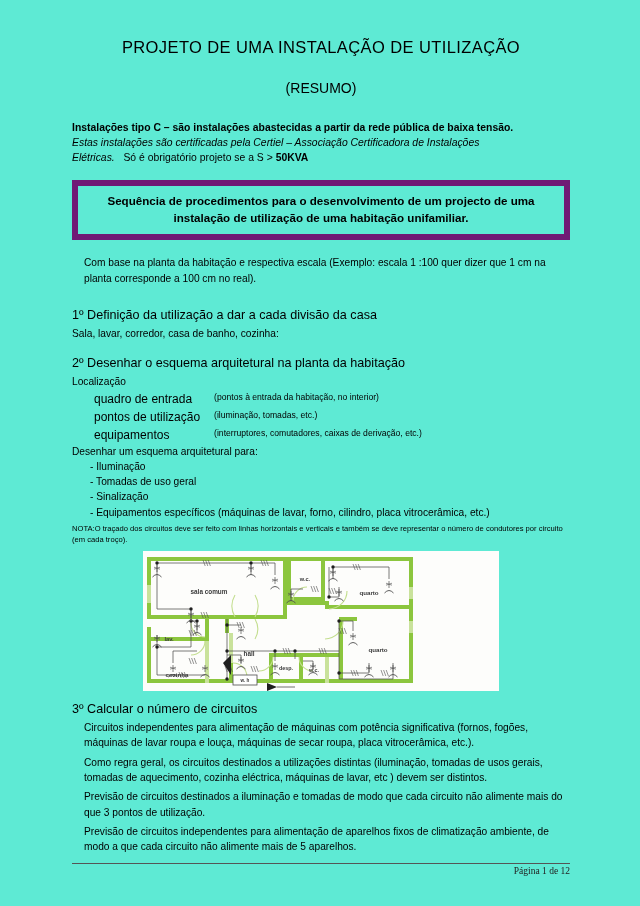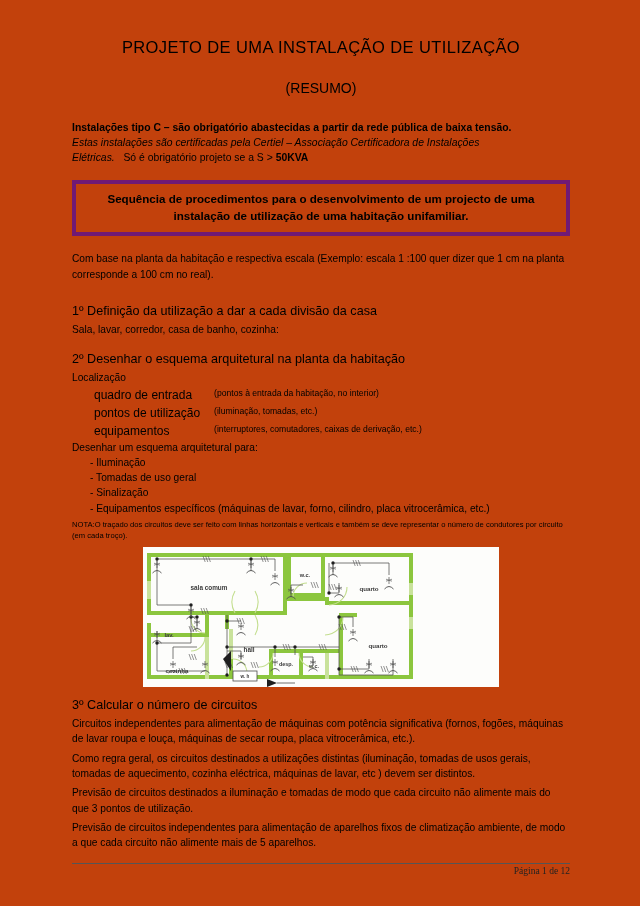--- a/index.html
+++ b/index.html
@@ -15,21 +15,21 @@
     overflow: hidden;
     font-family: "Liberation Sans", sans-serif;
     color: #000000;
     -webkit-font-smoothing: antialiased;
   }
   .page {
     position: absolute;
     left: 0; top: 0;
     width: 640px;
     height: 906px;
-    background: #c2410c;
+    background: #5eead4;
     box-sizing: border-box;
     padding: 38px 70px 0 72px;
   }
 
   
   .doc-title {
     font-size: 16.5px;
     letter-spacing: 0.4px;
     text-align: center;
     font-weight: 400;
@@ -51,36 +51,36 @@
     margin: 0 0 14px 0;
   }
   .intro .l1 { font-weight: bold; }
   .intro .l2 { font-style: italic; }
   .intro .l3 { font-style: italic; }
   .intro .l3 .plain { font-style: normal; }
   .intro .l3 .kva { font-weight: bold; font-style: normal; }
 
   
   .callout-box {
-    border: 4px solid #701a75;
+    border: 6px solid #701a75;
     padding: 7px 10px 8px 10px;
     margin: 0 0 15px 0;
     text-align: center;
   }
   .callout-box .line {
     font-size: 11.6px;
     font-weight: bold;
     line-height: 1.45;
   }
 
   
   p.body-text {
     font-size: 10.2px;
     line-height: 1.5;
-    margin: 0 0 10px 0;
+    margin: 0 0 10px 12px;
   }
   p.body-text.tight { margin-bottom: 4px; }
 
   .section-head {
     font-size: 12.6px;
     font-weight: 400;
     margin: 14px 0 2px 0;
     line-height: 1.35;
   }
   .section-head.first { margin-top: 21px; }
@@ -154,21 +154,21 @@
 </style>
 </head>
 <body>
 
 <div class="page">
 
   <h1 class="doc-title">PROJETO DE UMA INSTALAÇÃO DE UTILIZAÇÃO</h1>
   <div class="doc-subtitle">(RESUMO)</div>
 
   <div class="intro">
-    <div class="l1">Instalações tipo C – são obrigatório abastecidas a partir da rede pública de baixa tensão.</div>
+    <div class="l1">Instalações tipo C – são instalações abastecidas a partir da rede pública de baixa tensão.</div>
     <div class="l2">Estas instalações são certificadas pela Certiel – Associação Certificadora de Instalações</div>
     <div class="l3"><span>Elétricas.</span>&nbsp;&nbsp; <span class="plain">Só é obrigatório projeto se a S  &gt;</span> <span class="kva">50KVA</span></div>
   </div>
 
   <div class="callout-box">
     <div class="line">Sequência de procedimentos para o desenvolvimento de um projecto de uma</div>
     <div class="line">instalação de utilização de uma habitação unifamiliar.</div>
   </div>
 
   <p class="body-text">Com base na planta da habitação e respectiva escala (Exemplo: escala 1 :100 quer dizer que 1 cm na planta corresponde a 100 cm no real).</p>

